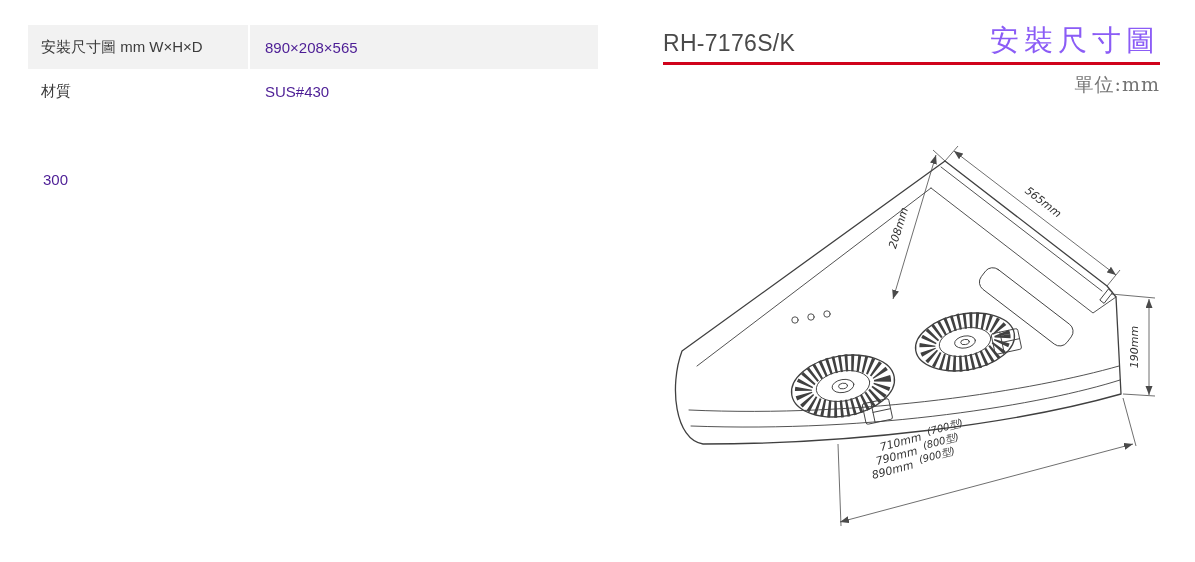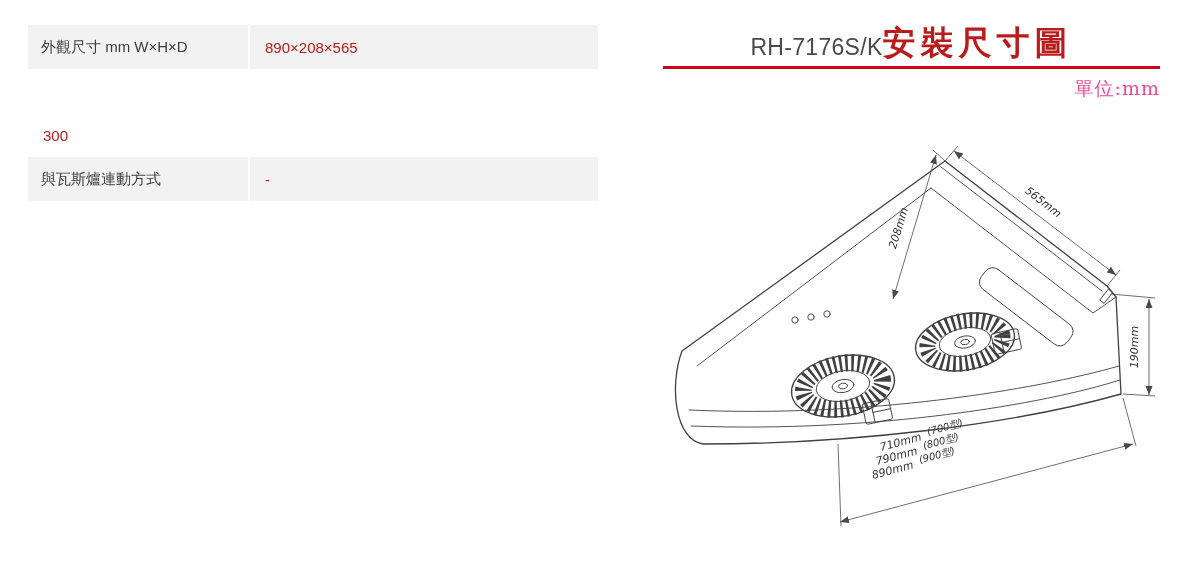--- a/index.html
+++ b/index.html
@@ -5,55 +5,55 @@
   html,body{margin:0;padding:0}
   body{
     width:1195px;height:562px;background:#ffffff;position:relative;overflow:hidden;
     font-family:"Liberation Sans","DejaVu Sans",sans-serif;
   }
   
   .spec-table{position:absolute;left:28px;top:25px;width:570px}
   .spec-row{display:flex;height:44px}
   .cell{display:flex;align-items:center;box-sizing:border-box}
   .spec-label{width:220px;padding-left:13px;margin-right:2px;font-size:15px;color:#3c3c3c}
-  .spec-value{flex:1;padding-left:15px;font-size:15px;color:#b91c1c}
+  .spec-value{flex:1;padding-left:15px;font-size:15px;color:#4c1d95}
   .spec-row.shaded .cell{background:#f2f2f2}
   
   .install-header{position:absolute;left:663px;top:26px;width:497px}
-  .header-row{display:flex;justify-content:center;align-items:flex-end}
+  .header-row{display:flex;justify-content:space-between;align-items:flex-end}
   .models div{font-size:23px;color:#4a4a4a;line-height:28px;letter-spacing:.3px}
   .install-title{margin:0 0 2px 0;font-family:"DejaVu Serif","Liberation Serif",serif;
-    font-size:33px;font-weight:700;color:#b91c1c;letter-spacing:5px;line-height:1}
+    font-size:29px;font-weight:400;color:#8b5cf6;letter-spacing:5px;line-height:1}
   .red-rule{height:3px;margin-top:5px;background:#d0021b}
   .unit{text-align:right;margin-top:7px;font-family:"DejaVu Serif","Liberation Serif",serif;
-    font-size:19px;color:#ec4899;letter-spacing:1px}
+    font-size:19px;color:#737373;letter-spacing:1px}
   
   .diagram{position:absolute;left:655px;top:146px;width:520px;height:400px}
   .diagram .ln{stroke:#404040;fill:none;stroke-width:1.3;stroke-linecap:round;stroke-linejoin:round}
   .diagram .thin{stroke-width:.9}
   .diagram .dimln{stroke:#4a4a4a;fill:none;stroke-width:.8}
   .diagram text{font-family:"DejaVu Sans",sans-serif;font-style:italic;font-size:11px;fill:#333;stroke:none}
   .diagram .note{font-size:10px}
 </style>
 </head>
 <body>
 
 <section class="spec-table">
   <div class="spec-row shaded">
-    <div class="cell spec-label">外觀尺寸 mm W×H×D</div>
+    <div class="cell spec-label">安裝尺寸圖 mm W×H×D</div>
     <div class="cell spec-value">890×208×565</div>
+  </div>
+  <div class="spec-row">
+    <div class="cell spec-label">材質</div>
+    <div class="cell spec-value">SUS#430</div>
   </div>
   <div class="spec-row shaded">
   </div>
   <div class="spec-row">
     <div class="cell spec-value">300</div>
-  </div>
-  <div class="spec-row shaded">
-    <div class="cell spec-label">與瓦斯爐連動方式</div>
-    <div class="cell spec-value">-</div>
   </div>
 </section>
 
 <section class="install-header">
   <div class="header-row">
     <div class="models">
       <div>RH-7176S/K</div>
     </div>
     <h2 class="install-title">安裝尺寸圖</h2>
   </div>

